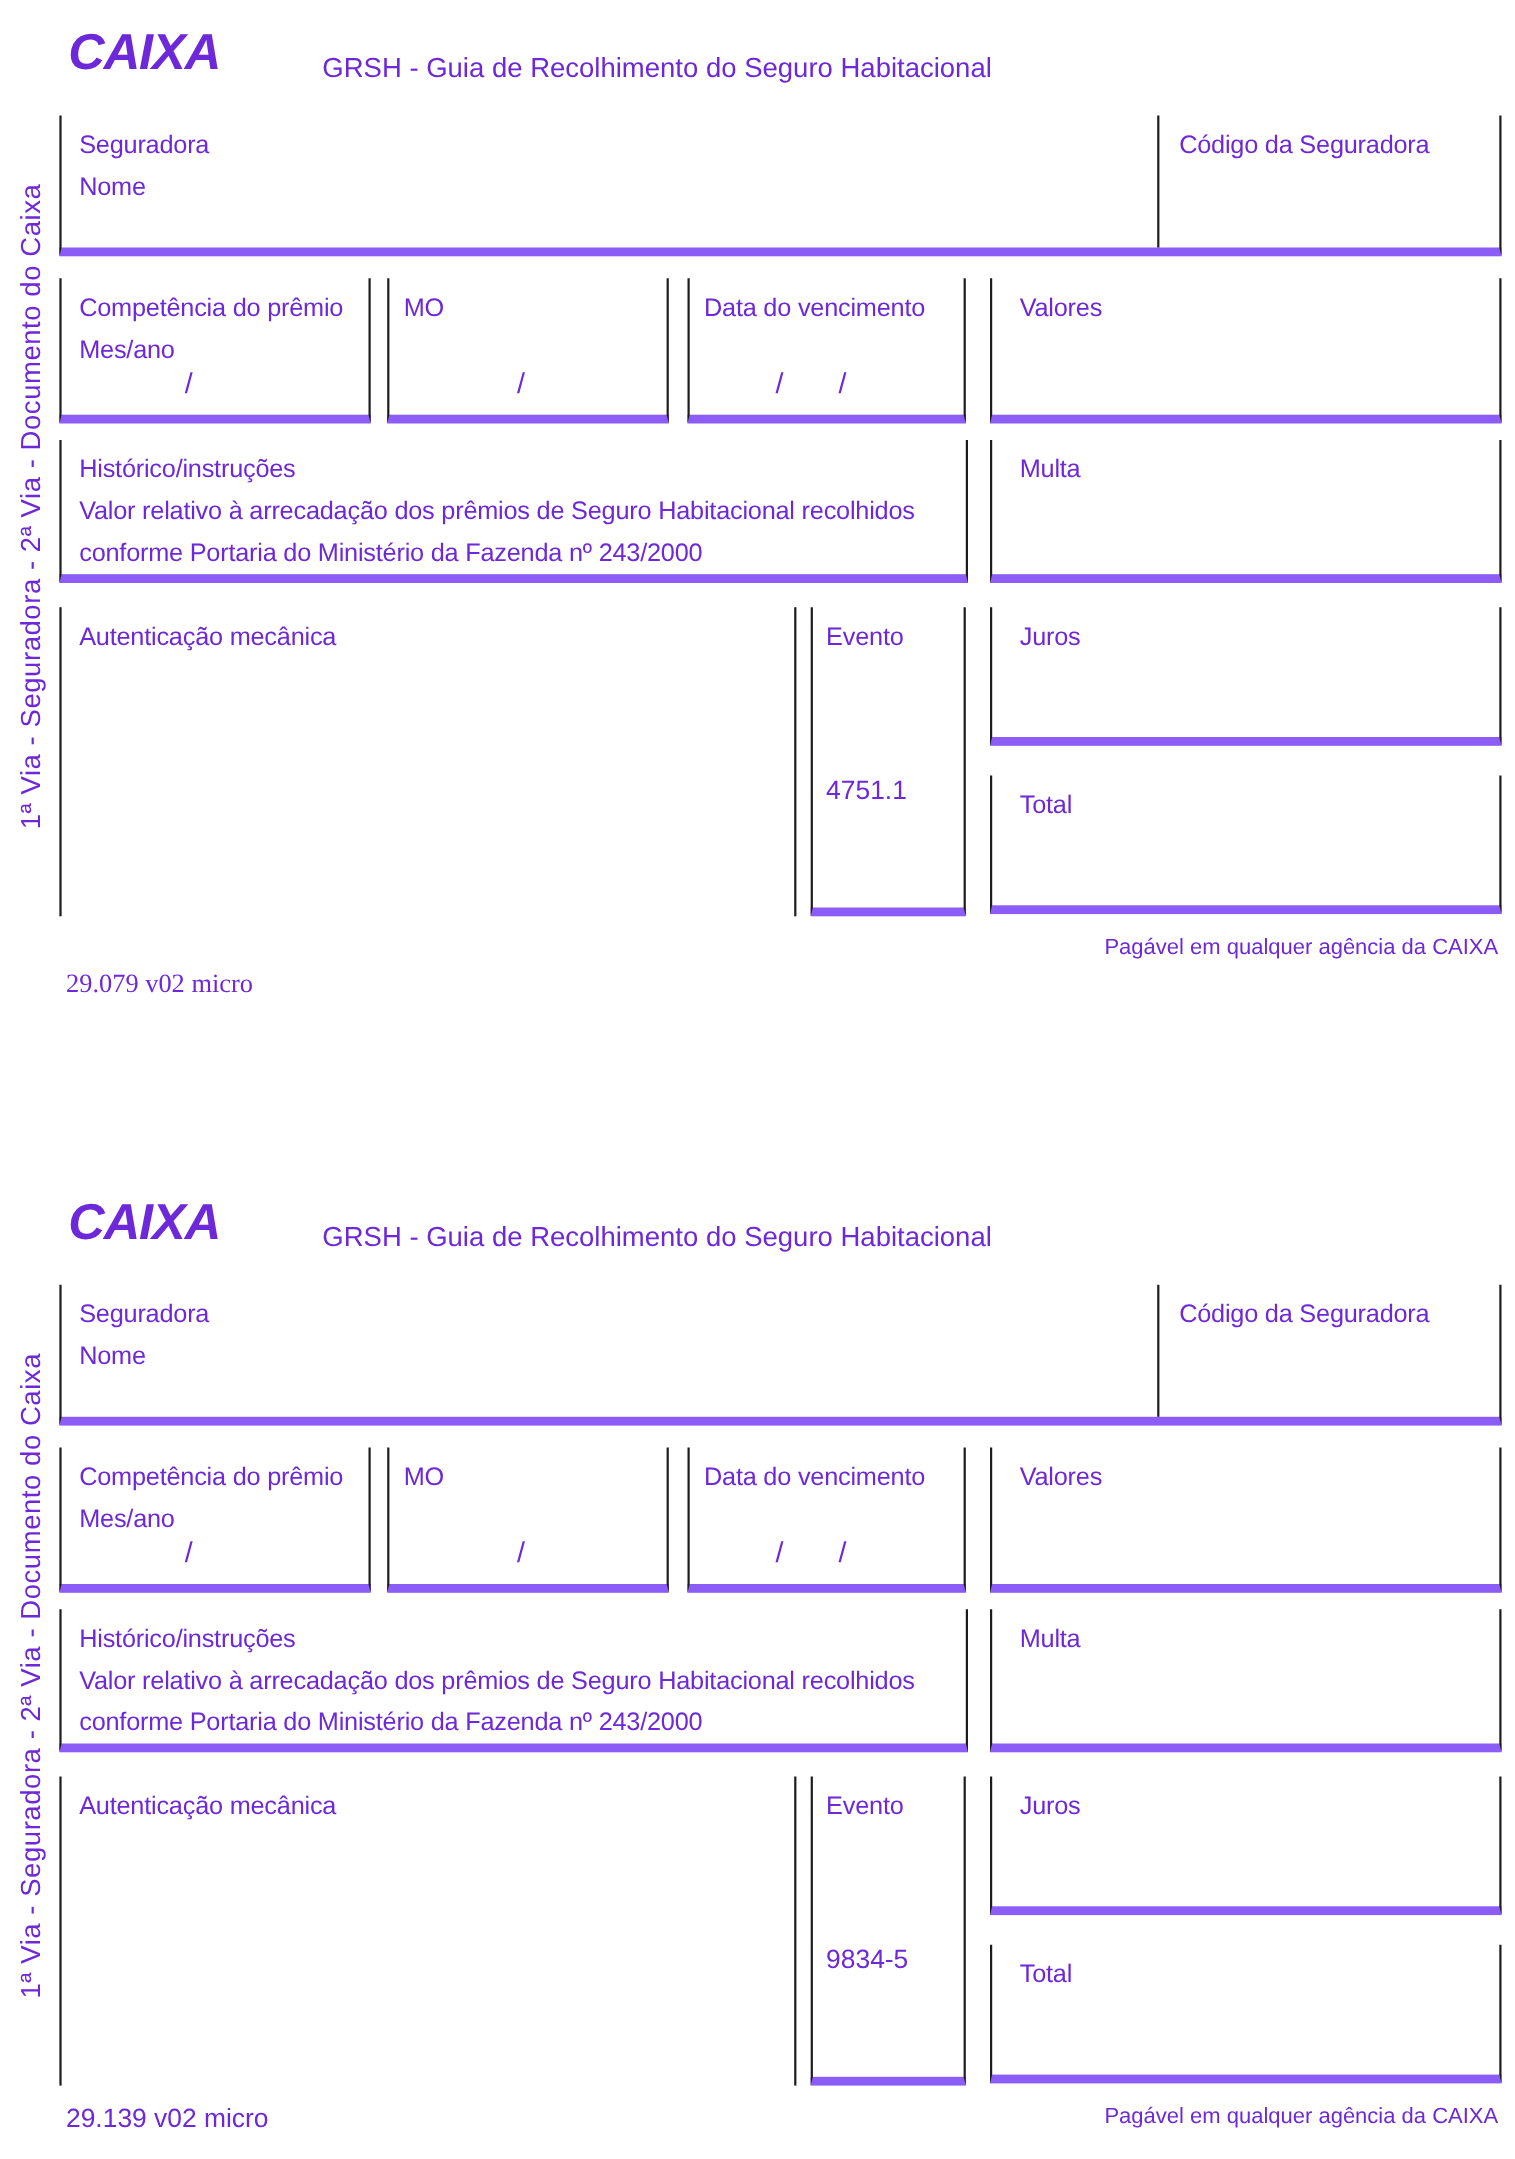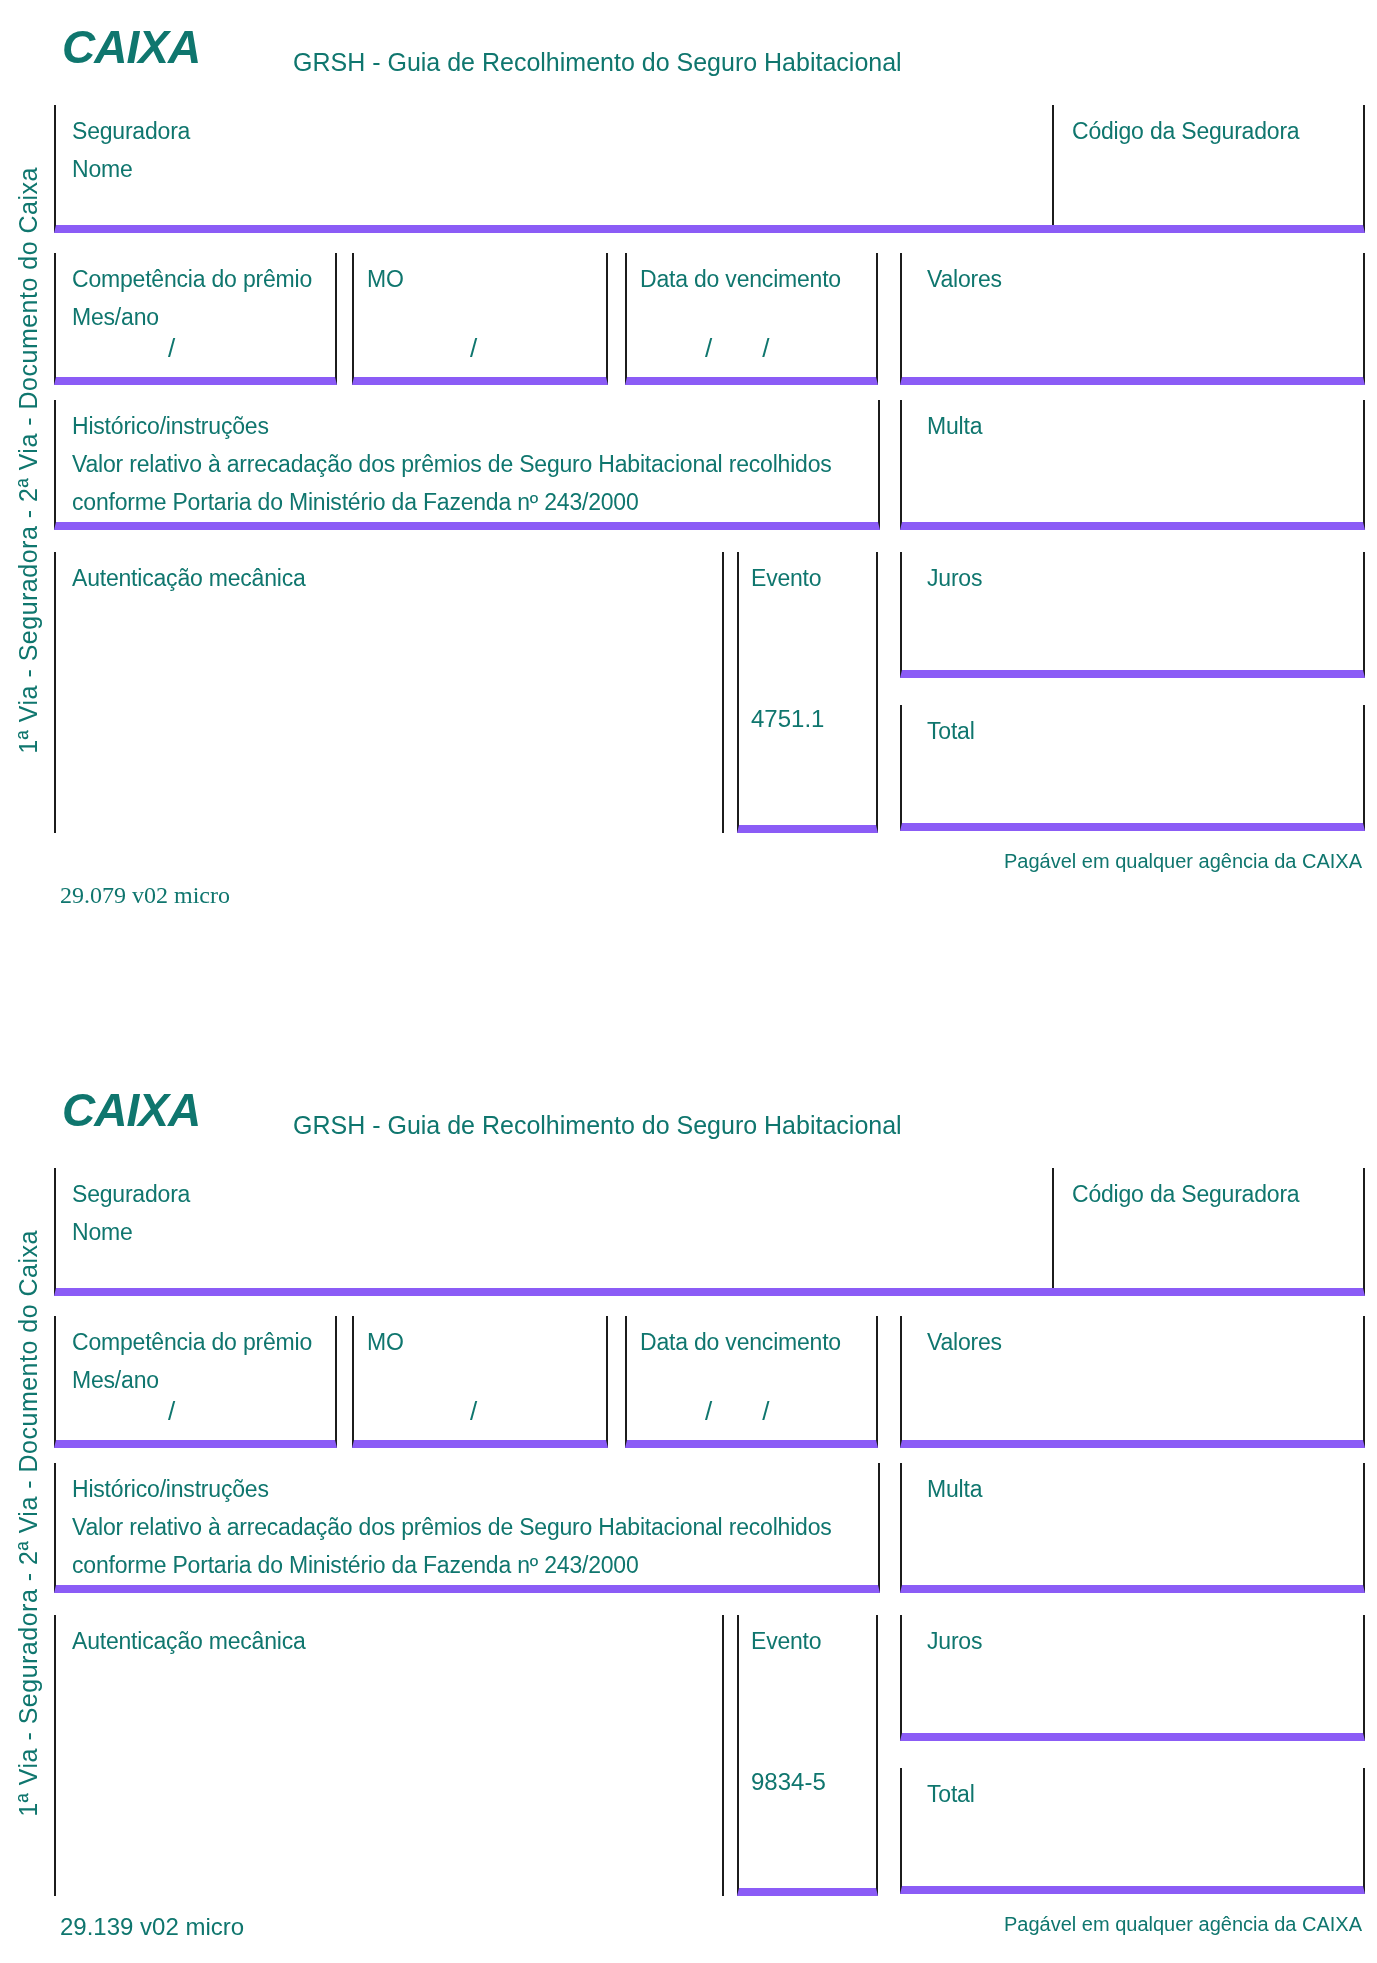--- a/index.html
+++ b/index.html
@@ -1,21 +1,21 @@
 <!DOCTYPE html>
 <html><head>
 <meta charset="utf-8">
 <style>
   html,body { margin:0; padding:0; background:#ffffff; }
   .page {
     position:relative;
     width:1377px; height:1963px;
     background:#ffffff;
     font-family:"Liberation Sans", sans-serif;
-    color:#0f766e;
+    color:#6d28d9;
     overflow:hidden;
   }
   .form { position:absolute; left:0; width:1377px; }
 
   .logo {
     position:absolute; left:62px; top:20px;
     font-size:46px; font-weight:bold; font-style:italic;
     letter-spacing:-1px;
   }
   .titleblock { position:absolute; left:293px; top:42px; font-size:25px; line-height:40px; }

